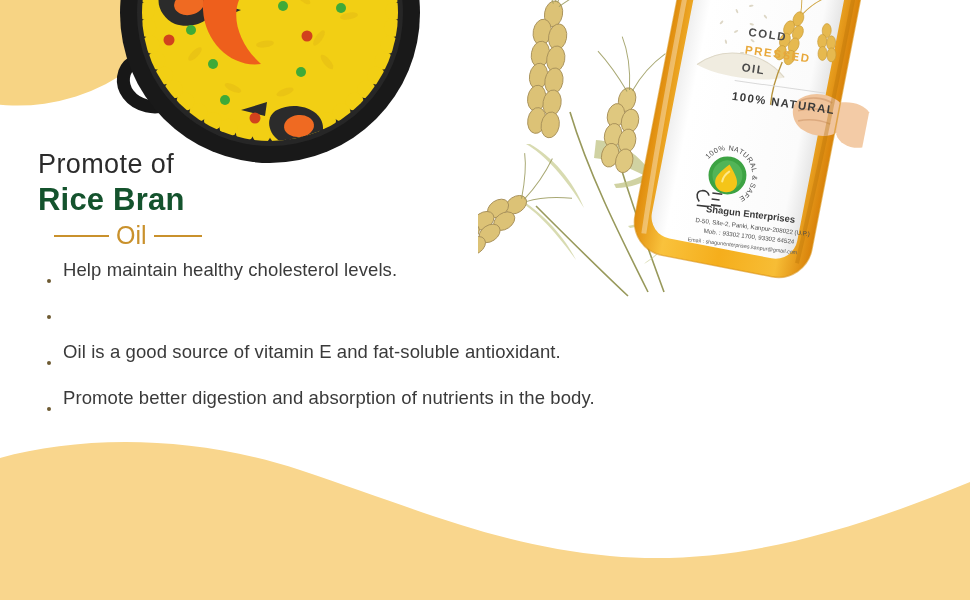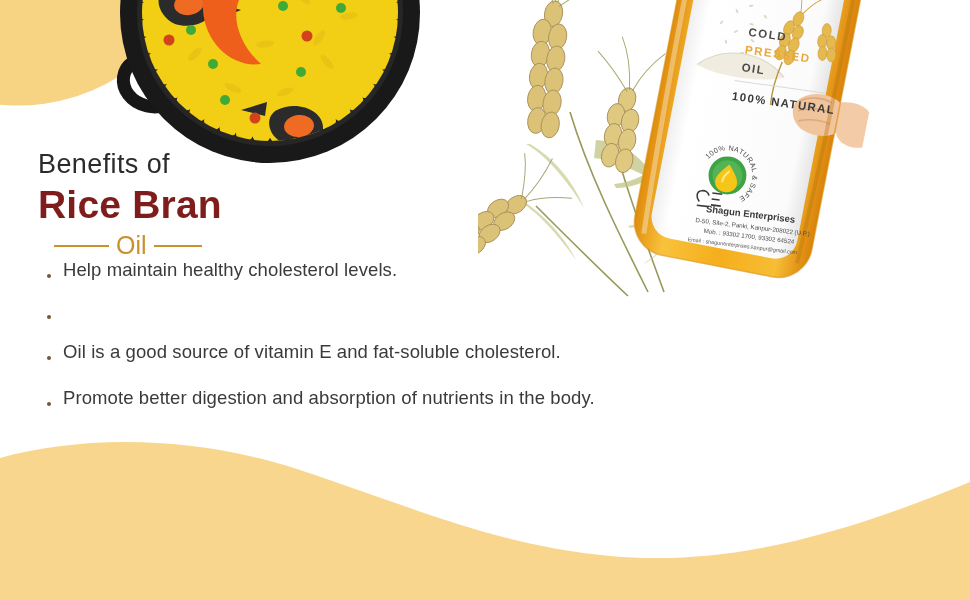--- a/index.html
+++ b/index.html
@@ -10,30 +10,30 @@
   .bg-blob-topleft{
     position:absolute;left:-140px;top:-175px;width:330px;height:280px;
     background:#f7d484;border-radius:50%;
     transform:rotate(-8deg);
   }
   .bg-wave-bottom{position:absolute;left:0;bottom:0;width:970px;height:180px;}
 
   
   .heading{position:absolute;left:38px;top:150px;width:330px;}
   .h-line1{font-size:27px;color:#2b2b2b;letter-spacing:.4px;line-height:1.05;font-weight:400;}
-  .h-line2{font-size:39px;color:#7f1d1d;font-weight:700;letter-spacing:.2px;line-height:1.25;margin-top:3px;}
+  .h-line2{font-size:31px;color:#14532d;font-weight:700;letter-spacing:.2px;line-height:1.25;margin-top:3px;}
   .h-line3-wrap{display:flex;align-items:center;gap:0px;margin-top:2px;padding-left:16px;}
   .h-rule{height:1.5px;background:#c9912c;flex:0 0 auto;}
   .h-rule.left{width:55px;}
   .h-rule.right{width:48px;}
   .h-line3{font-size:25px;color:#c9912c;padding:0 7px;line-height:1.1;font-weight:400;}
 
   
   .benefits{position:absolute;left:44px;top:258px;width:700px;}
-  .benefit-row{display:flex;align-items:center;margin-bottom:21px;}
+  .benefit-row{display:flex;align-items:flex-end;margin-bottom:21px;}
   .benefit-dot{flex:0 0 auto;width:4px;height:4px;border-radius:50%;background:#6d5a32;margin:11px 12px 0 3px;}
   .benefit-text{font-size:18.5px;color:#3a3a3a;line-height:1.35;letter-spacing:.1px;font-weight:400;}
 
   
   .pan{position:absolute;left:105px;top:-152px;width:330px;height:330px;}
 
   
   .wheat{position:absolute;left:478px;top:-8px;width:260px;height:310px;}
 
   
@@ -419,40 +419,40 @@
       </svg>
 
       <div class="lbl-txt lbl-brand">Shagun Enterprises</div>
       <div class="lbl-txt lbl-addr1">D-50, Site-2, Panki, Kanpur-208022 (U.P.)</div>
       <div class="lbl-txt lbl-addr2">Mob. : 93302 1700, 93302 64524</div>
       <div class="lbl-txt lbl-addr3">Email : shagunenterprises.kanpur@gmail.com</div>
     </div>
   </div>
 
   <div class="heading">
-    <div class="h-line1">Benefits of</div>
+    <div class="h-line1">Promote of</div>
     <div class="h-line2">Rice Bran</div>
     <div class="h-line3-wrap">
       <span class="h-rule left"></span>
       <span class="h-line3">Oil</span>
       <span class="h-rule right"></span>
     </div>
   </div>
 
   <div class="benefits">
     <div class="benefit-row">
       <span class="benefit-dot"></span>
       <span class="benefit-text">Help maintain healthy cholesterol levels.</span>
     </div>
     <div class="benefit-row">
       <span class="benefit-dot"></span>
     </div>
     <div class="benefit-row">
       <span class="benefit-dot"></span>
-      <span class="benefit-text">Oil is a good source of vitamin E and fat-soluble cholesterol.</span>
+      <span class="benefit-text">Oil is a good source of vitamin E and fat-soluble antioxidant.</span>
     </div>
     <div class="benefit-row">
       <span class="benefit-dot"></span>
       <span class="benefit-text">Promote better digestion and absorption of nutrients in the body.</span>
     </div>
   </div>
 
   <svg class="bg-wave-bottom" viewBox="0 0 970 180" preserveAspectRatio="none">
     <path d="M0 38 C80 16 190 14 300 50 C420 90 500 126 610 136 C720 146 830 120 970 62 L970 180 L0 180 Z" fill="#f9d68d"></path>
   </svg>

